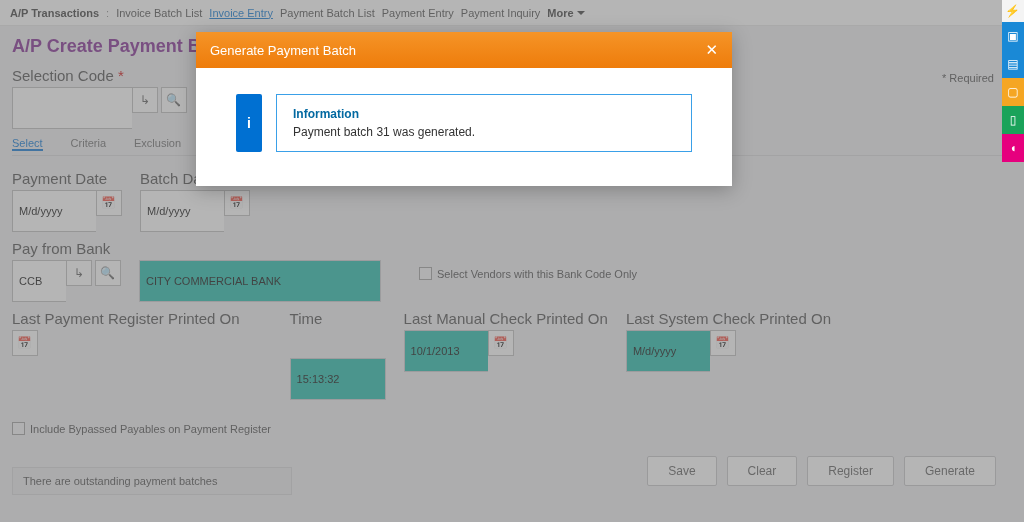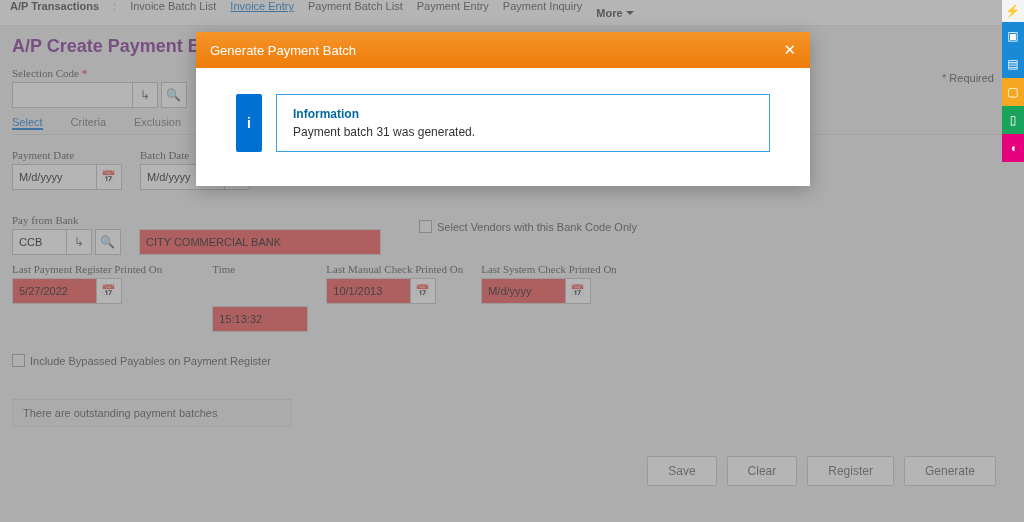--- a/index.html
+++ b/index.html
@@ -11,23 +11,24 @@
     color: #333;
     background: #fff;
     overflow: hidden;
     position: relative;
   }
 
   
   .top-nav {
     height: 26px;
     display: flex;
+    align-items: center;
     padding: 0 10px;
     border-bottom: 1px solid #e5e5e5;
-    gap: 14px;
+    gap: 7px;
     font-size: 11px;
   }
   .top-nav .brand { font-weight: bold; color: #333; }
   .top-nav .sep { color: #888; }
   .top-nav a { color: #444; text-decoration: none; cursor: pointer; }
   .top-nav a.active { color: #0070d2; text-decoration: underline; }
   .top-nav .more { font-weight: bold; color: #333; display:flex; align-items:center; gap:3px;}
   .chev { width:0;height:0;border-left:4px solid transparent;border-right:4px solid transparent;border-top:4px solid #333; display:inline-block; }
 
   
@@ -39,29 +40,29 @@
   }
   .page-title {
     color: #7a1d8c;
     font-size: 18px;
     font-weight: bold;
     margin: 0 0 10px 0;
   }
 
   .field-row { display:flex; gap:18px; align-items:flex-start; margin-bottom:8px; }
   .field { display:flex; flex-direction:column; gap:3px; }
-  label { font-size:11px; color:#444;font-family:Liberation Serif, serif; }
+  label { font-size:15px; color:#444; }
   .req::after { content:" *"; color:#c00; }
 
   .input-group { display:flex; align-items:stretch; }
   .txt {
     border:1px solid #bbb; background:#fff; padding:4px 6px; font-size:11px;
-    height:26px;
-  }
-  .txt.readonly { background:#ef4444; border:1px solid #c8c8cc; }
+    height:42px;
+  }
+  .txt.readonly { background:#14b8a6; border:1px solid #c8c8cc; }
   .icon-btn {
     width:26px; height:26px; border:1px solid #bbb; background:#fff;
     display:flex; align-items:center; justify-content:center; cursor:pointer;
     margin-left:3px;
   }
   .icon-btn.addon { border-left:1px solid #bbb; margin-left:0; }
   .inline-addon { display:flex; }
   .inline-addon .txt { border-right:none; }
   .cal-icon, .search-icon, .tri-icon { font-size:12px; color:#555; }
 
@@ -95,21 +96,21 @@
     color:#555; cursor:pointer; border-radius:2px;
   }
 
   
   .overlay {
     position:absolute; inset:0;
     background:rgba(120,120,120,0.55);
     z-index:50;
   }
   .modal {
-    position:absolute; top:32px; left:196px; width:614px;
+    position:absolute; top:32px; left:196px; width:536px;
     background:#fff; z-index:60;
     box-shadow:0 4px 18px rgba(0,0,0,.25);
   }
   .modal-header {
     background:#f08a1a; background:linear-gradient(#f59427,#ee7c0b);
     color:#fff; display:flex; align-items:center; justify-content:space-between;
     padding:9px 14px; font-size:13px; font-weight:400;
   }
   .modal-header .close { cursor:pointer; font-size:15px; color:#fff; }
   .modal-body { padding:26px 40px 34px 40px; display:flex; gap:14px; }
@@ -228,21 +229,20 @@
       <span class="checkbox"></span>
       <span>Select Vendors with this Bank Code Only</span>
     </div>
   </div>
 
 
   <div class="field-row">
     <div class="field">
       <label>Last Payment Register Printed On</label>
       <div class="inline-addon">
-        <input class="txt readonly" style="width: 84px;" readonly="" value="5/27/2022">
         <div class="icon-btn addon">
             <span class="cal-icon">📅</span>
           </div>
       </div>
     </div>
     <div class="field" style="margin-left:32px;gap:31px;">
       <label>Time</label>
       <input class="txt readonly" style="width: 96px;" readonly="" value="15:13:32">
     </div>
     <div class="field">

